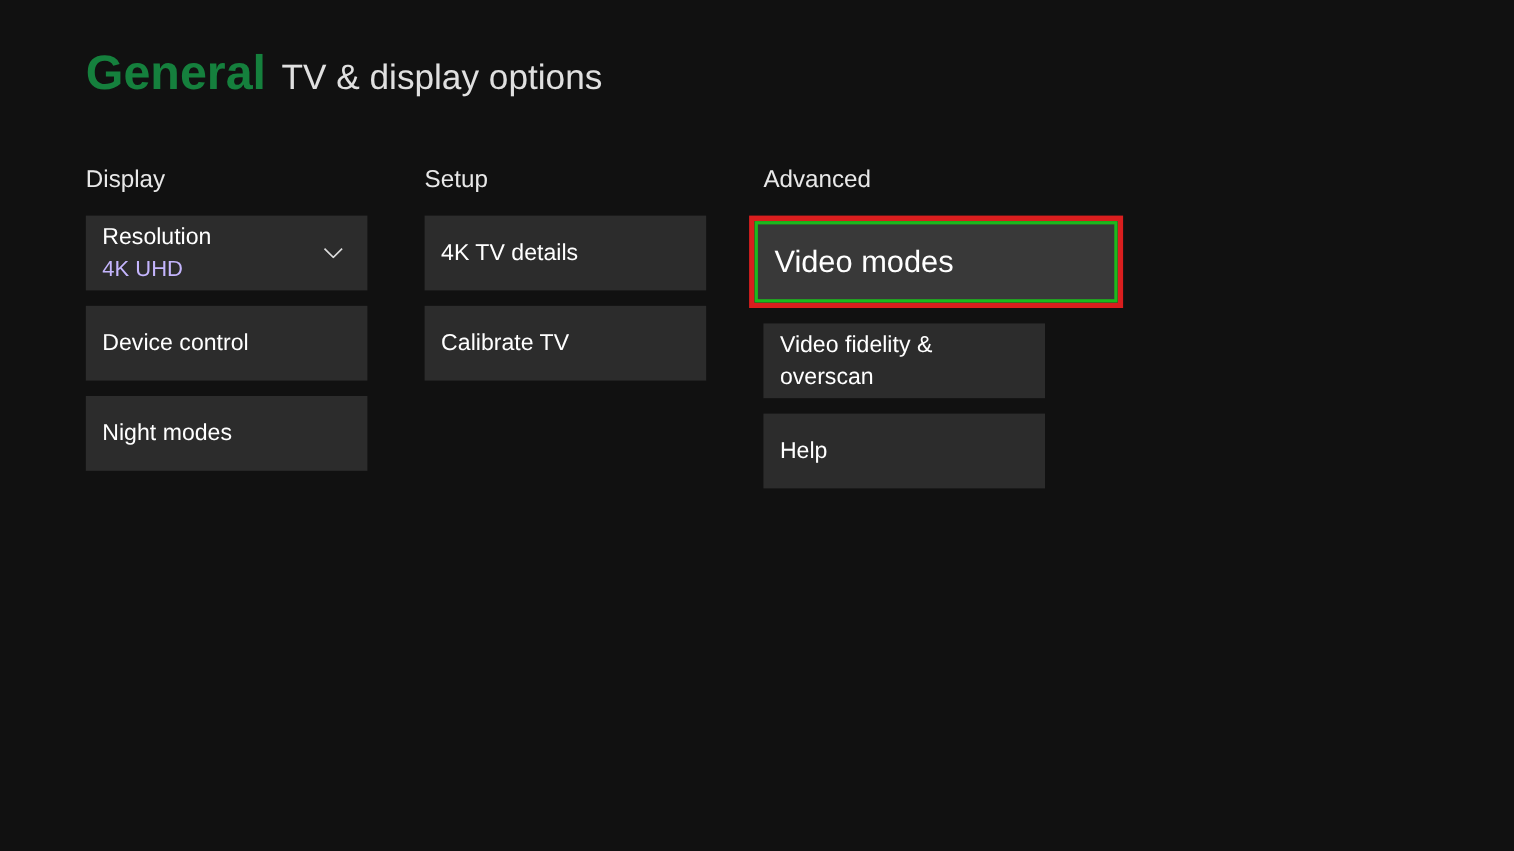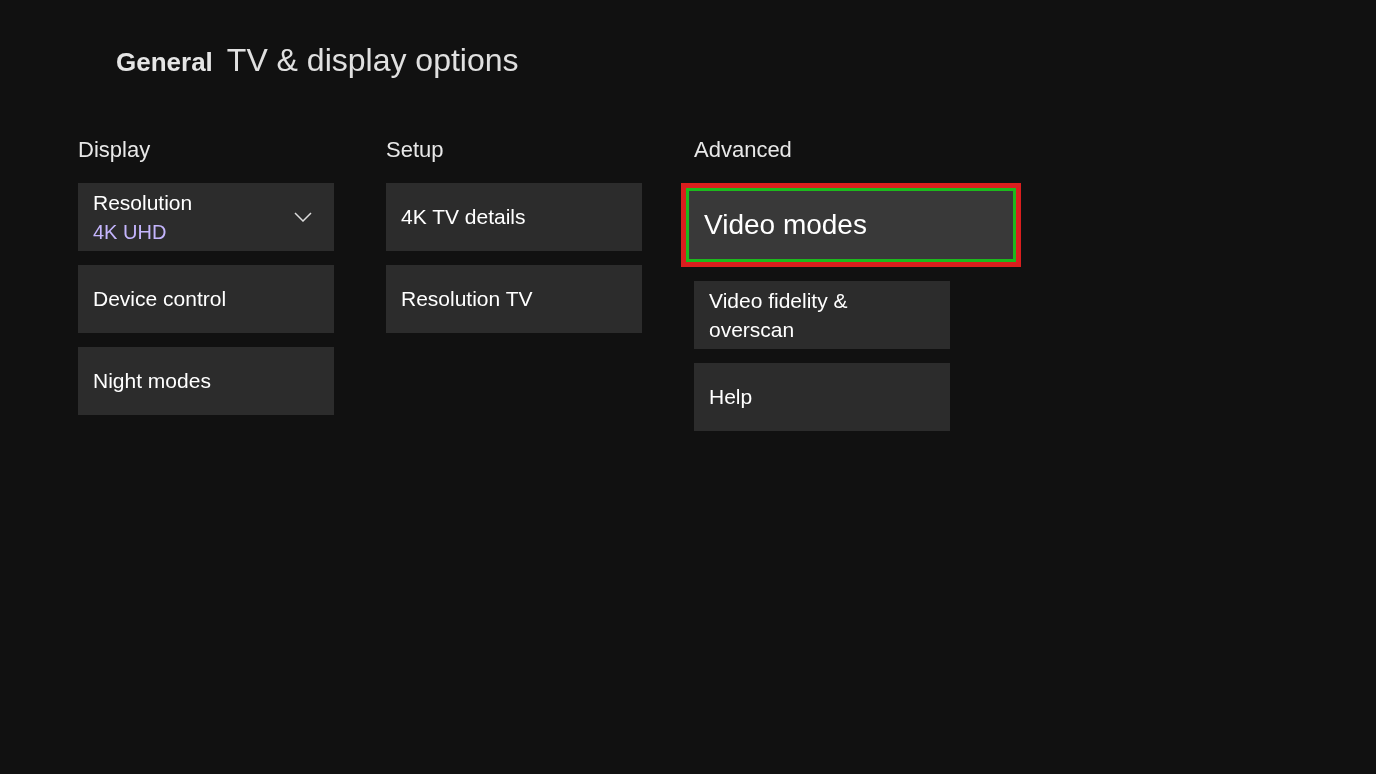--- a/index.html
+++ b/index.html
@@ -18,24 +18,23 @@
     .container {
       padding: 42px 0 0 78px;
     }
     .header {
       display: flex;
       align-items: baseline;
       gap: 14px;
       margin-bottom: 58px;
     }
     .header-main {
-      font-size: 26px;
+      font-size: 44px;
       font-weight: 700;
-      color: #e5e5e5;
-      margin-left: 38px;
+      color: #15803d;
     }
     .header-sub {
       font-size: 32px;
       font-weight: 300;
       color: #e0e0e0;
     }
     .columns {
       display: flex;
       gap: 52px;
     }
@@ -147,21 +146,21 @@
     </div>
 
     <div class="column">
       <div class="column-title">Setup</div>
 
       <div class="tile">
         <span class="tile-label">4K TV details</span>
       </div>
 
       <div class="tile">
-        <span class="tile-label">Resolution TV</span>
+        <span class="tile-label">Calibrate TV</span>
       </div>
     </div>
 
     <div class="column">
       <div class="column-title">Advanced</div>
 
       <div class="highlighted-wrapper">
         <div class="highlighted-inner">
           <span class="tile-label">Video modes</span>
         </div>

